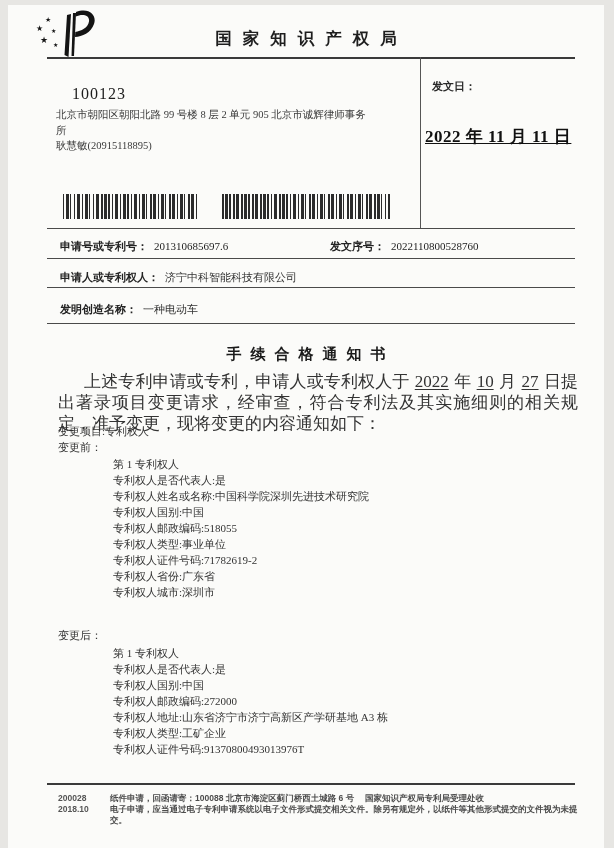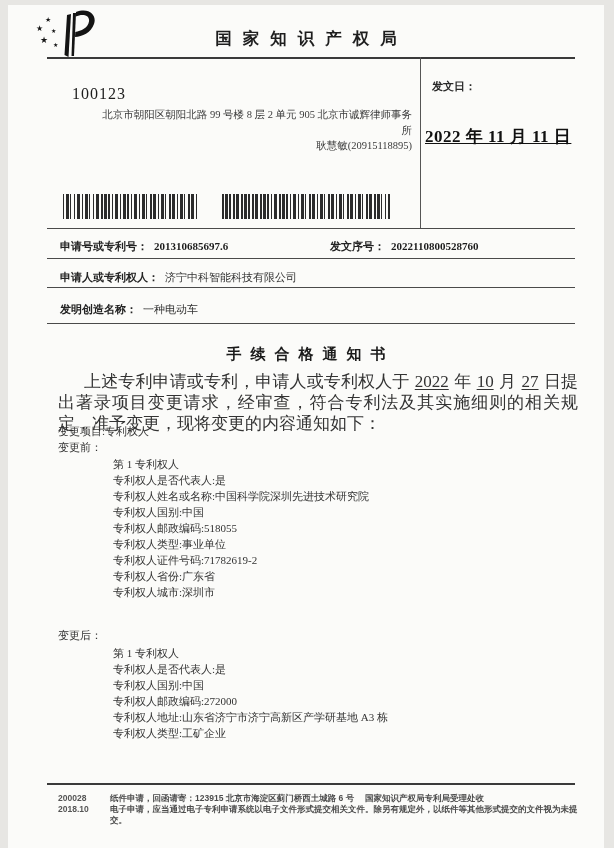--- a/index.html
+++ b/index.html
@@ -26,40 +26,40 @@
     text-align:center;font-size:16.5px;font-weight:bold;color:#1e1e1e;
     letter-spacing:11px;text-indent:11px;
   }
   .logo{position:absolute;left:26px;top:4px;width:66px;height:52px;}
   .logo .star{position:absolute;color:#151515;line-height:1;}
 
   
   .postcode{position:absolute;left:64px;top:80px;font-size:16px;font-weight:normal;color:#1c1c1c;letter-spacing:1px;}
   .addr{
     position:absolute;left:48px;top:102px;width:356px;
-    text-align:right;font-size:10.5px;line-height:15.5px;color:#3a3a3a;
+    text-align:left;font-size:10.5px;line-height:15.5px;color:#3a3a3a;
   }
   .dispatch-label{position:absolute;left:424px;top:74px;font-size:11px;font-weight:bold;color:#2a2a2a;}
   .dispatch-date{position:absolute;left:417px;top:120px;font-size:17px;font-weight:bold;color:#111;letter-spacing:0.5px;text-decoration:underline;}
 
   .barcode{
     position:absolute;top:189px;height:25px;
     background-image:repeating-linear-gradient(90deg,
       #2b2b2b 0 1.5px,transparent 1.5px 3px,
       #2b2b2b 3px 6px,transparent 6px 7px,
       #2b2b2b 7px 8.5px,transparent 8.5px 11px,
       #2b2b2b 11px 12.5px,transparent 12.5px 14px,
       #2b2b2b 14px 17px,transparent 17px 19px);
   }
 
   
   .mrow{position:absolute;font-size:11px;white-space:nowrap;}
   .mrow .lbl{font-weight:bold;color:#232323;margin-right:6px;}
   .mrow .val{color:#333;}
-  .mrow .val.b{font-weight:bold;color:#1d1d1d;}
+  .mrow .val.b{font-weight:normal;color:#1d1d1d;}
 
   
   .notice-title{
     position:absolute;left:0;right:0;top:340px;
     text-align:center;font-size:15px;font-weight:bold;color:#1b1b1b;
     letter-spacing:9px;text-indent:9px;
   }
   .notice-para{
     position:absolute;left:50px;top:366px;width:520px;
     font-size:17px;line-height:21px;text-align:justify;
@@ -157,27 +157,28 @@
     </div>
 
   <div class="chg-label" style="top:623px;">变更后：</div>
   <div class="detail-list" style="top:640px;">
       <div>第 1 专利权人</div>
       <div>专利权人是否代表人:是</div>
       <div>专利权人国别:中国</div>
       <div>专利权人邮政编码:272000</div>
       <div>专利权人地址:山东省济宁市济宁高新区产学研基地 A3 栋</div>
       <div>专利权人类型:工矿企业</div>
+      <div>专利权人证件号码:91370800493013976T</div>
     </div>
 
   <div class="hline thick footer-line" style="left:39px;width:528px;"></div>
   <div class="footer">
     <div class="fno">
       <div>200028</div>
       <div>2018.10</div>
     </div>
     <div class="ftext">
-      <div>纸件申请，回函请寄：123915  北京市海淀区蓟门桥西土城路 6 号　  国家知识产权局专利局受理处收</div>
+      <div>纸件申请，回函请寄：100088  北京市海淀区蓟门桥西土城路 6 号　  国家知识产权局专利局受理处收</div>
       <div>电子申请，应当通过电子专利申请系统以电子文件形式提交相关文件。除另有规定外，以纸件等其他形式提交的文件视为未提交。</div>
     </div>
   </div>
 
 </div>
 
 </body></html>

